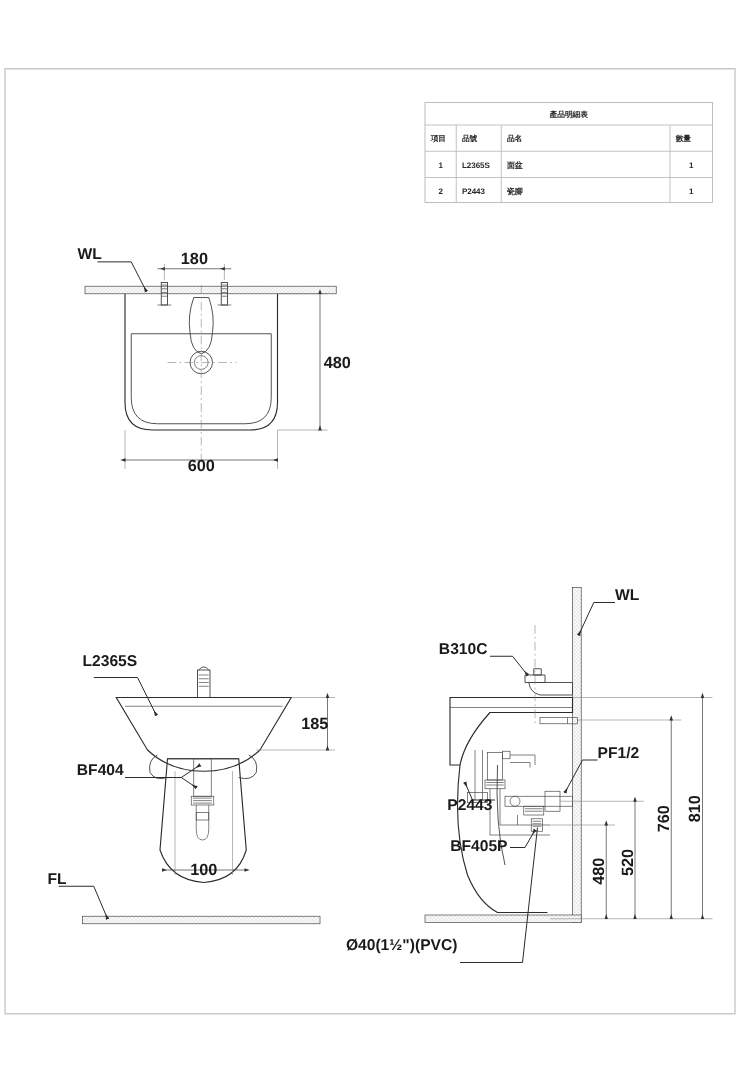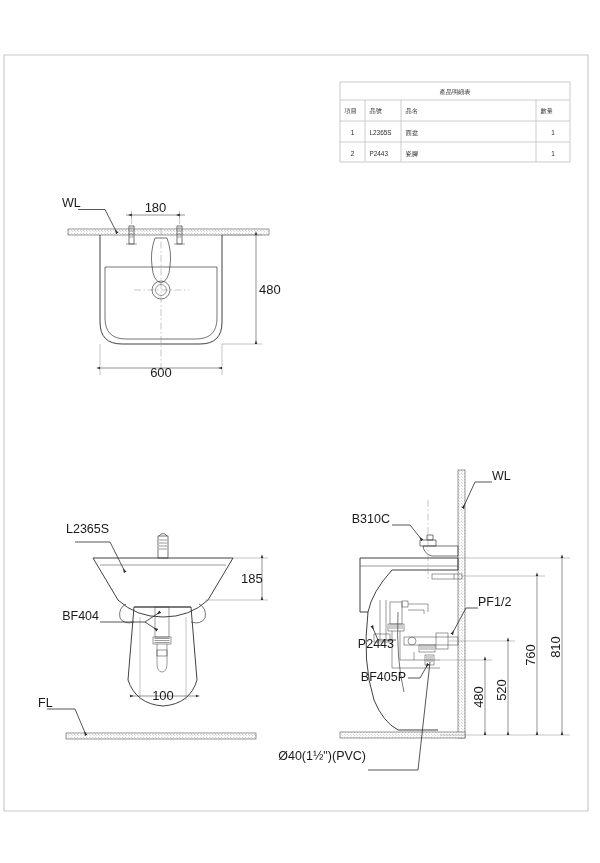--- a/index.html
+++ b/index.html
@@ -10,20 +10,21 @@
   }
   body {
     font-family: "Liberation Sans", sans-serif;
   }
   #sheet {
     position: relative;
     width: 600px;
     height: 863px;
     background: #ffffff;
     overflow: hidden;
+    font-weight: bold;
   }
   #sheet svg {
     position: absolute;
     left: 0;
     top: 0;
   }
   .dimtext {
     font-family: "Liberation Sans", sans-serif;
     font-size: 13px;
     fill: #1a1a1a;

